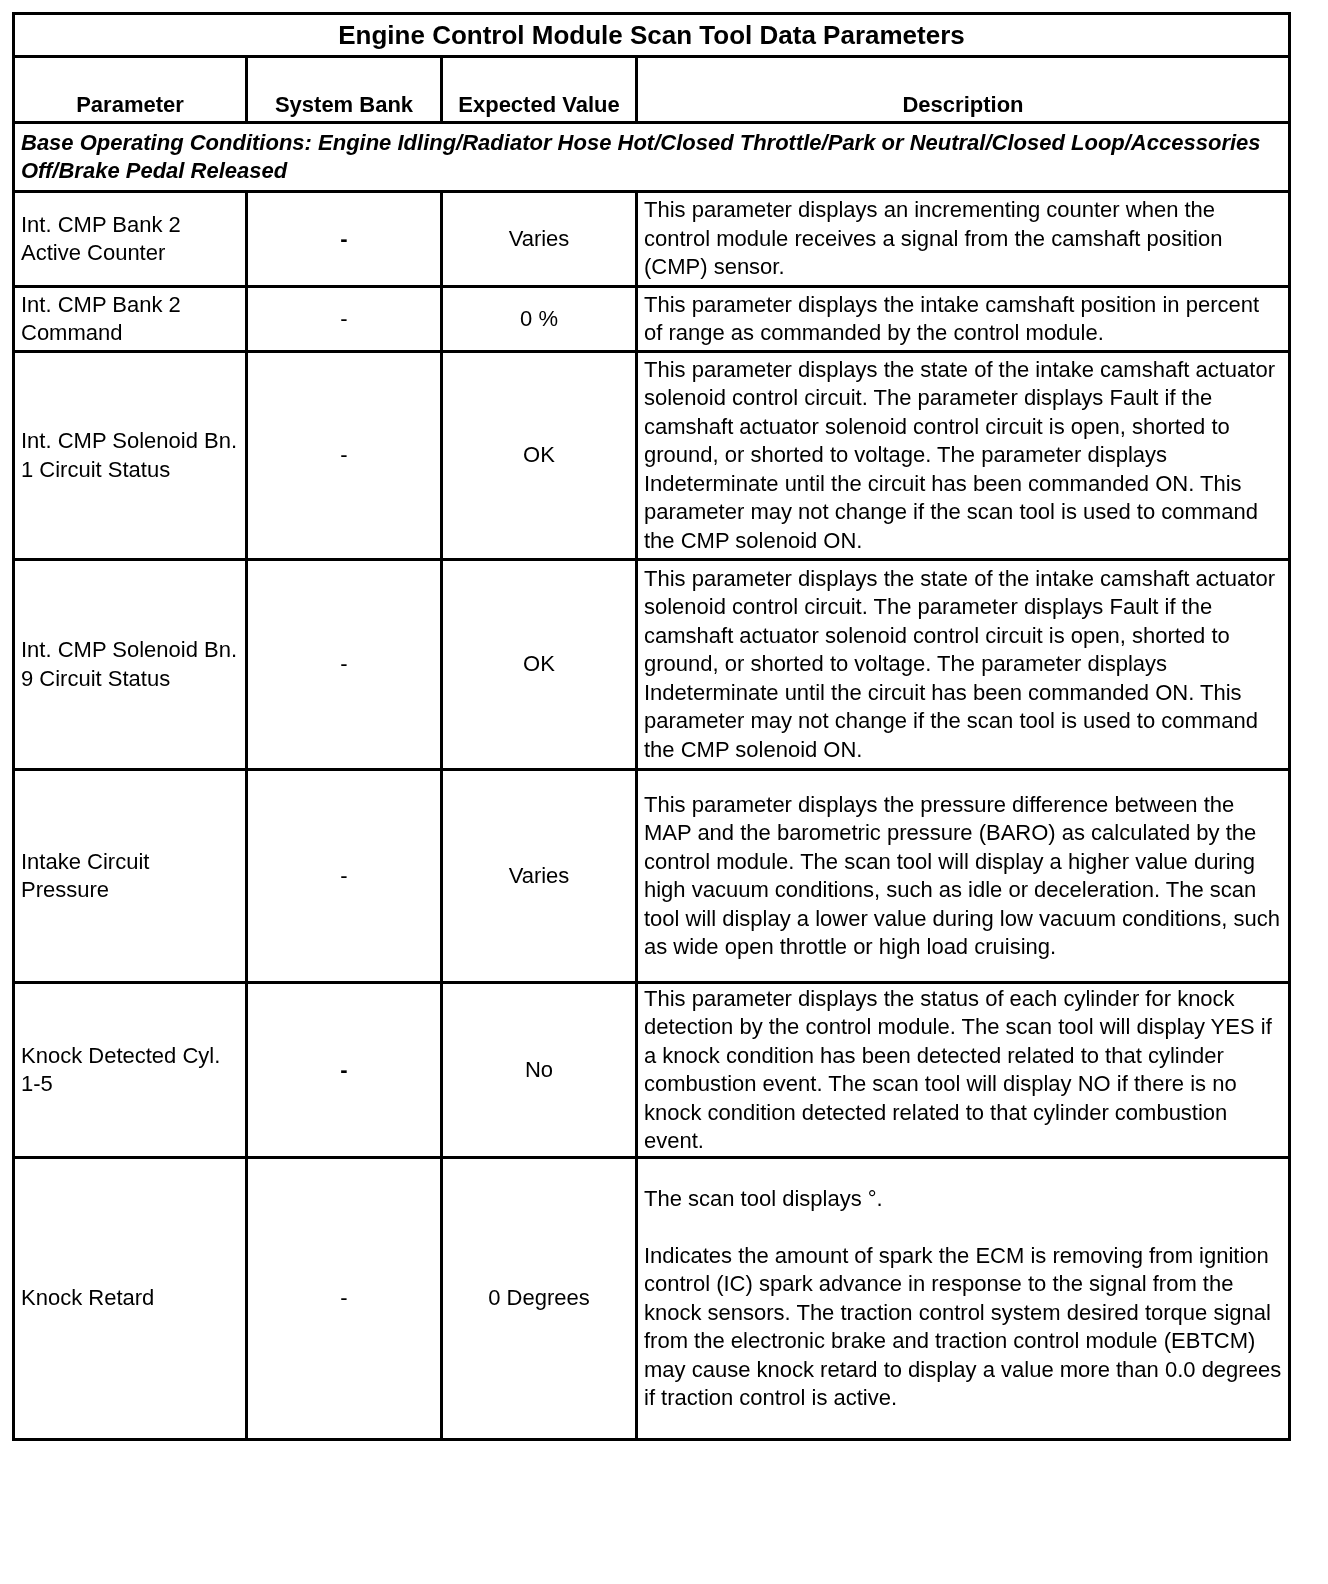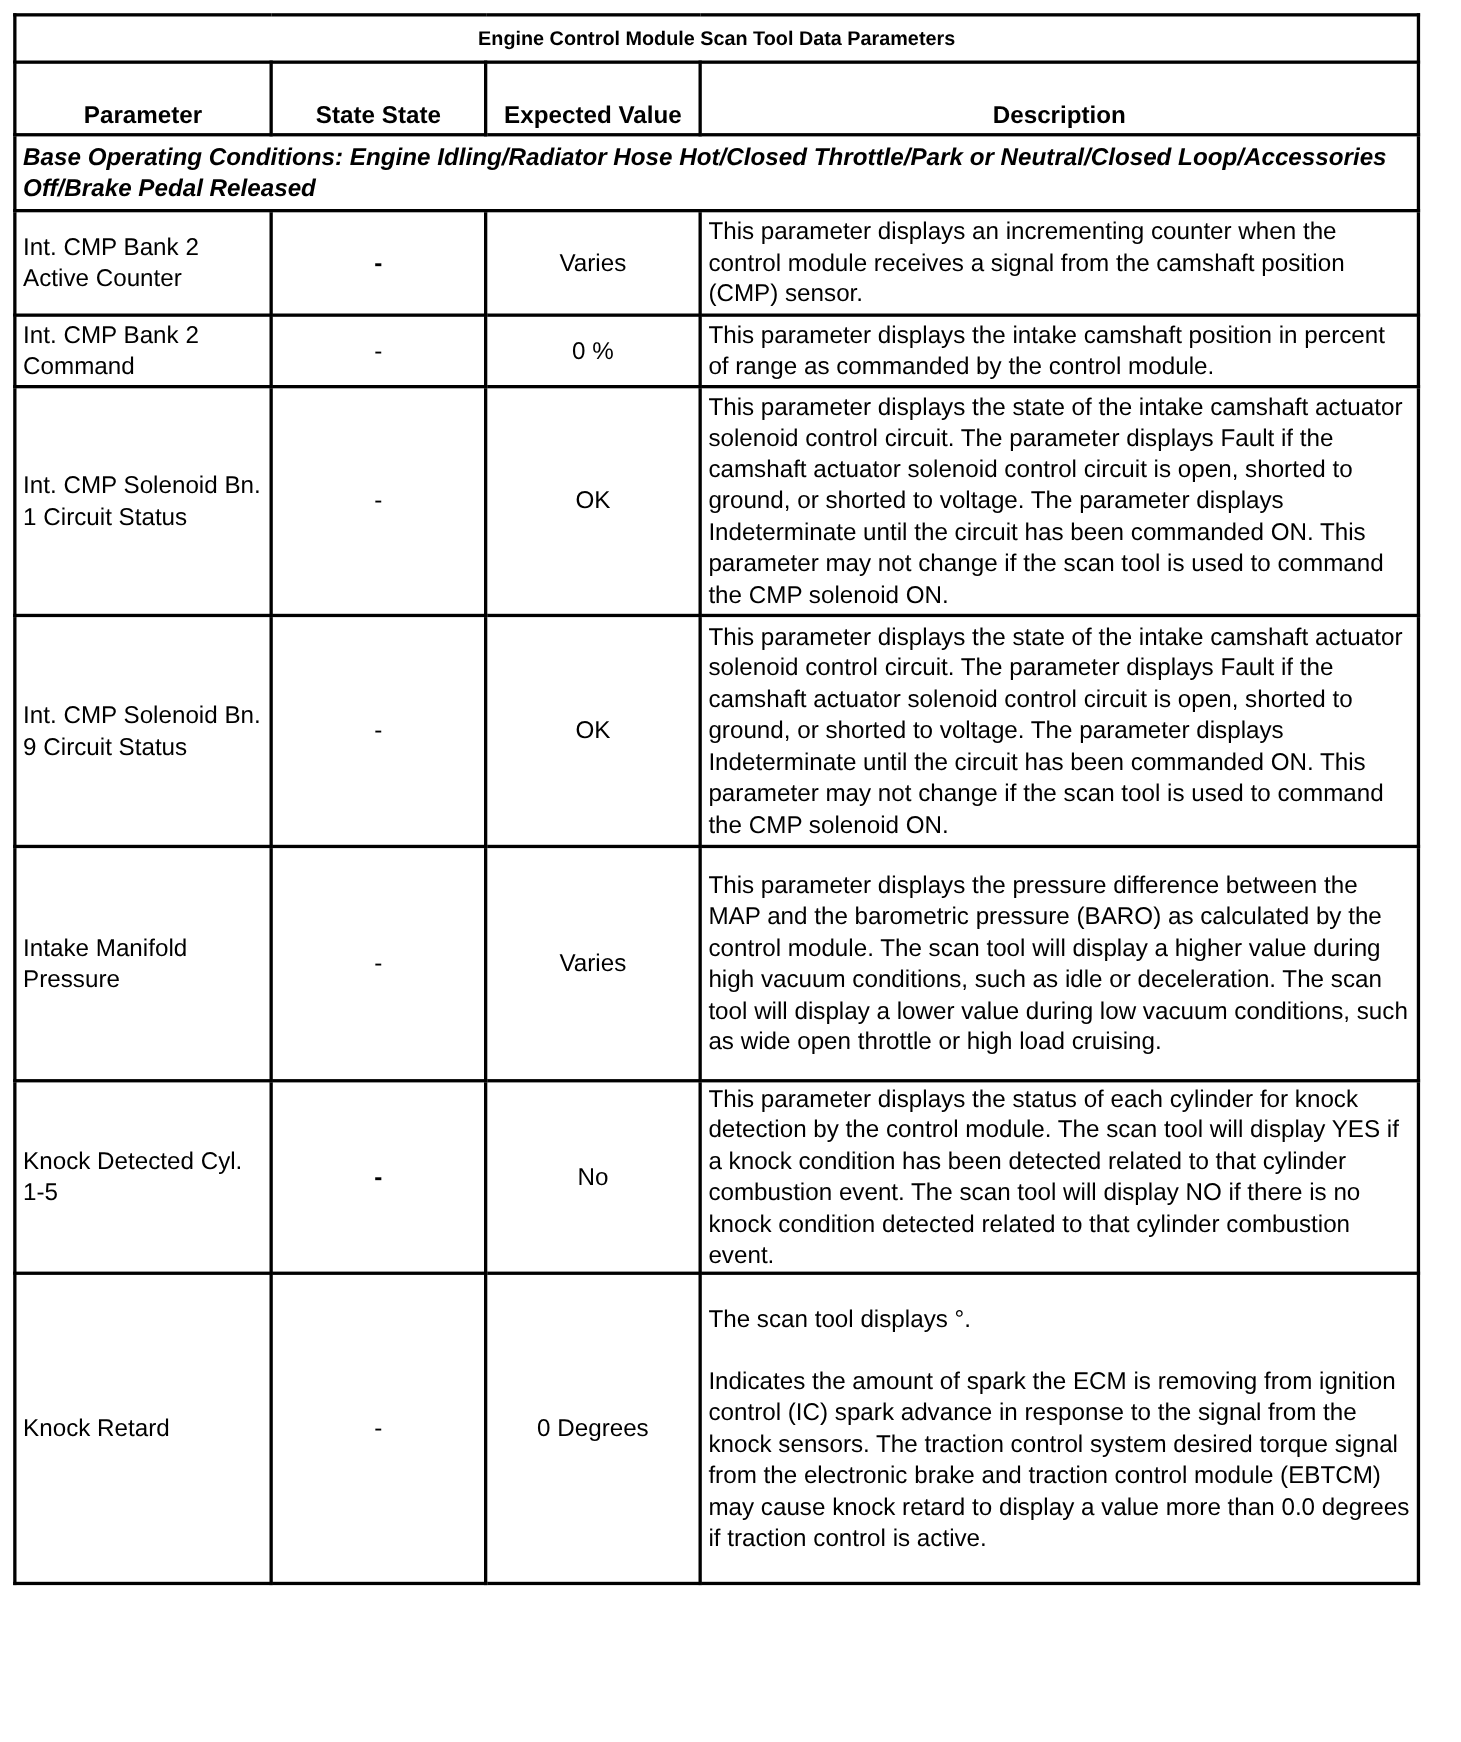--- a/index.html
+++ b/index.html
@@ -31,21 +31,21 @@
     }
     col.c1 { width: 233px; }
     col.c2 { width: 195px; }
     col.c3 { width: 195px; }
     col.c4 { width: 653px; }
 
     tr.title-row th {
       height: 40px;
       font-weight: bold;
       text-align: center;
-      font-size: 18px;
+      font-size: 26px;
     }
     tr.header-row th {
       height: 61px;
       font-weight: bold;
       text-align: center;
       vertical-align: bottom;
       padding-bottom: 2px;
     }
     tr.conditions-row td {
       height: 66px;
@@ -89,21 +89,21 @@
       <col class="c2">
       <col class="c3">
       <col class="c4">
   </colgroup>
   <thead>
     <tr class="title-row">
       <th colspan="4">Engine Control Module Scan Tool Data Parameters</th>
     </tr>
     <tr class="header-row">
       <th>Parameter</th>
-      <th>State State</th>
+      <th>System Bank</th>
       <th>Expected Value</th>
       <th>Description</th>
     </tr>
   </thead>
   <tbody>
     <tr class="conditions-row">
       <td colspan="4">Base Operating Conditions: Engine Idling/Radiator Hose Hot/Closed Throttle/Park or Neutral/Closed Loop/Accessories Off/Brake Pedal Released</td>
     </tr>
 
     <tr class="r1">
@@ -129,21 +129,21 @@
     </tr>
 
     <tr class="r5">
       <td class="param-cell">Int. CMP Solenoid Bn. 9 Circuit Status</td>
       <td class="state-cell">-</td>
       <td class="value-cell">OK</td>
       <td class="desc-cell">This parameter displays the state of the intake camshaft actuator solenoid control circuit. The parameter displays Fault if the camshaft actuator solenoid control circuit is open, shorted to ground, or shorted to voltage. The parameter displays Indeterminate until the circuit has been commanded ON. This parameter may not change if the scan tool is used to command the CMP solenoid ON.</td>
     </tr>
 
     <tr class="r6">
-      <td class="param-cell">Intake Manifold Pressure</td>
+      <td class="param-cell">Intake Circuit Pressure</td>
       <td class="state-cell">-</td>
       <td class="value-cell">Varies</td>
       <td class="desc-cell">This parameter displays the pressure difference between the MAP and the barometric pressure (BARO) as calculated by the control module. The scan tool will display a higher value during high vacuum conditions, such as idle or deceleration. The scan tool will display a lower value during low vacuum conditions, such as wide open throttle or high load cruising.</td>
     </tr>
 
     <tr class="r7">
       <td class="param-cell">Knock Detected Cyl. 1-5</td>
       <td class="state-cell bold-dash">-</td>
       <td class="value-cell">No</td>
       <td class="desc-cell">This parameter displays the status of each cylinder for knock detection by the control module. The scan tool will display YES if a knock condition has been detected related to that cylinder combustion event. The scan tool will display NO if there is no knock condition detected related to that cylinder combustion event.</td>

